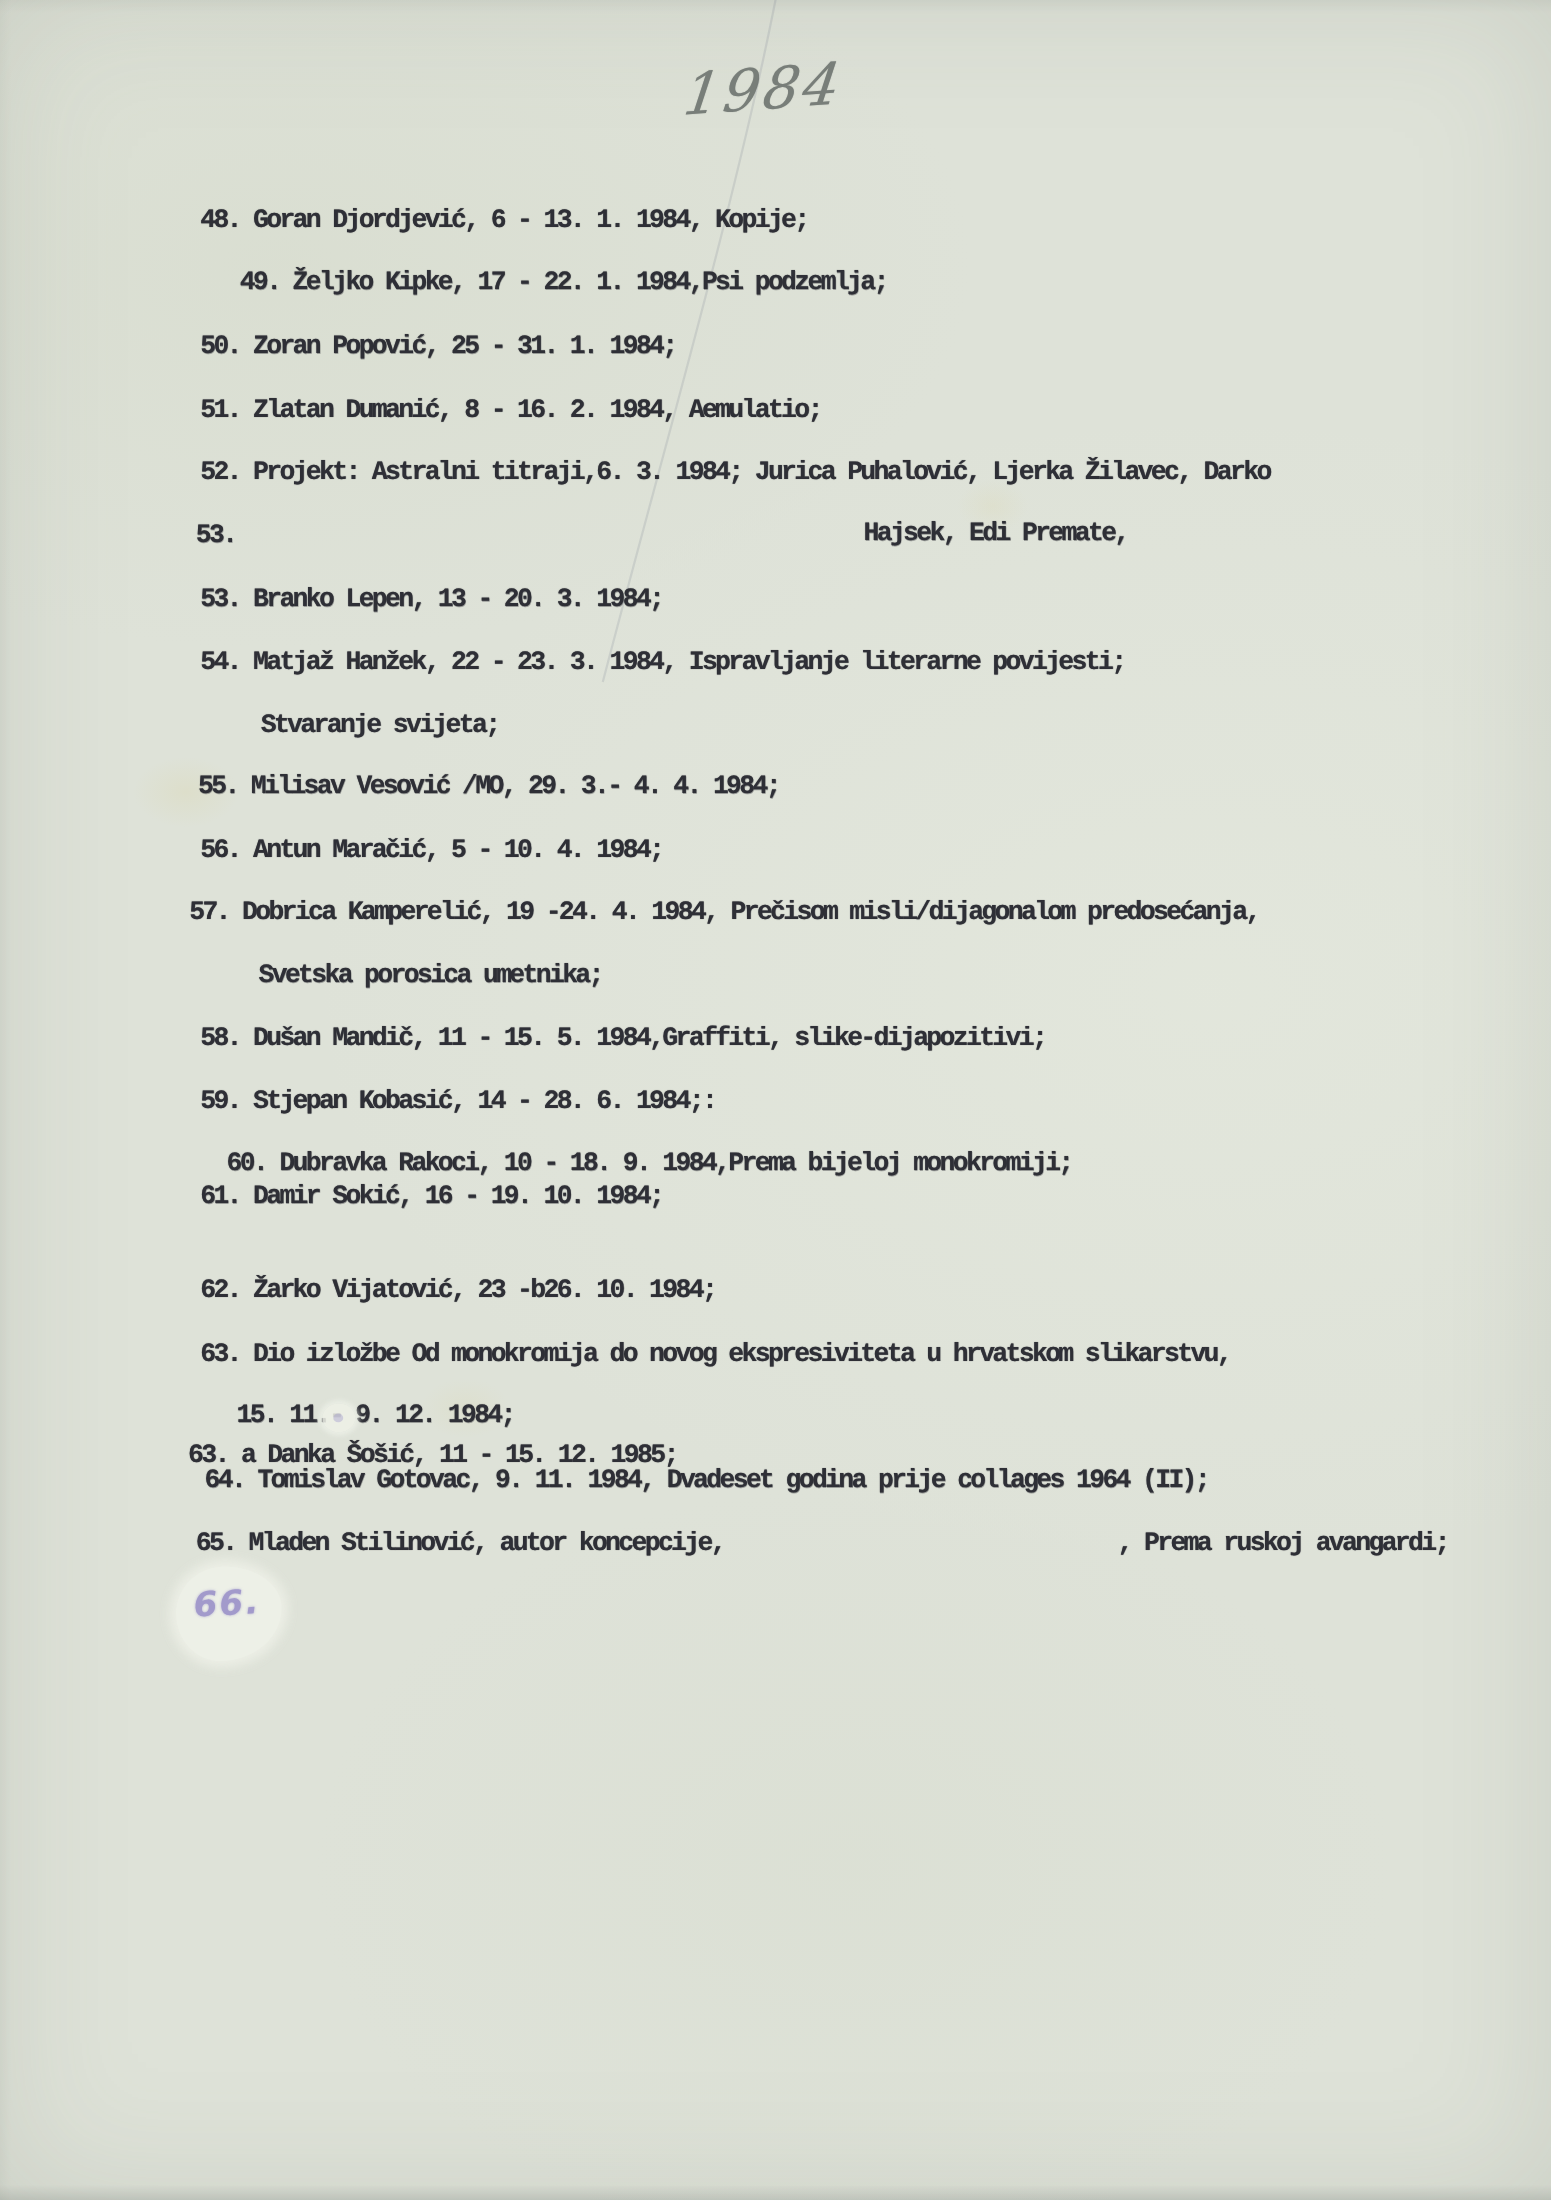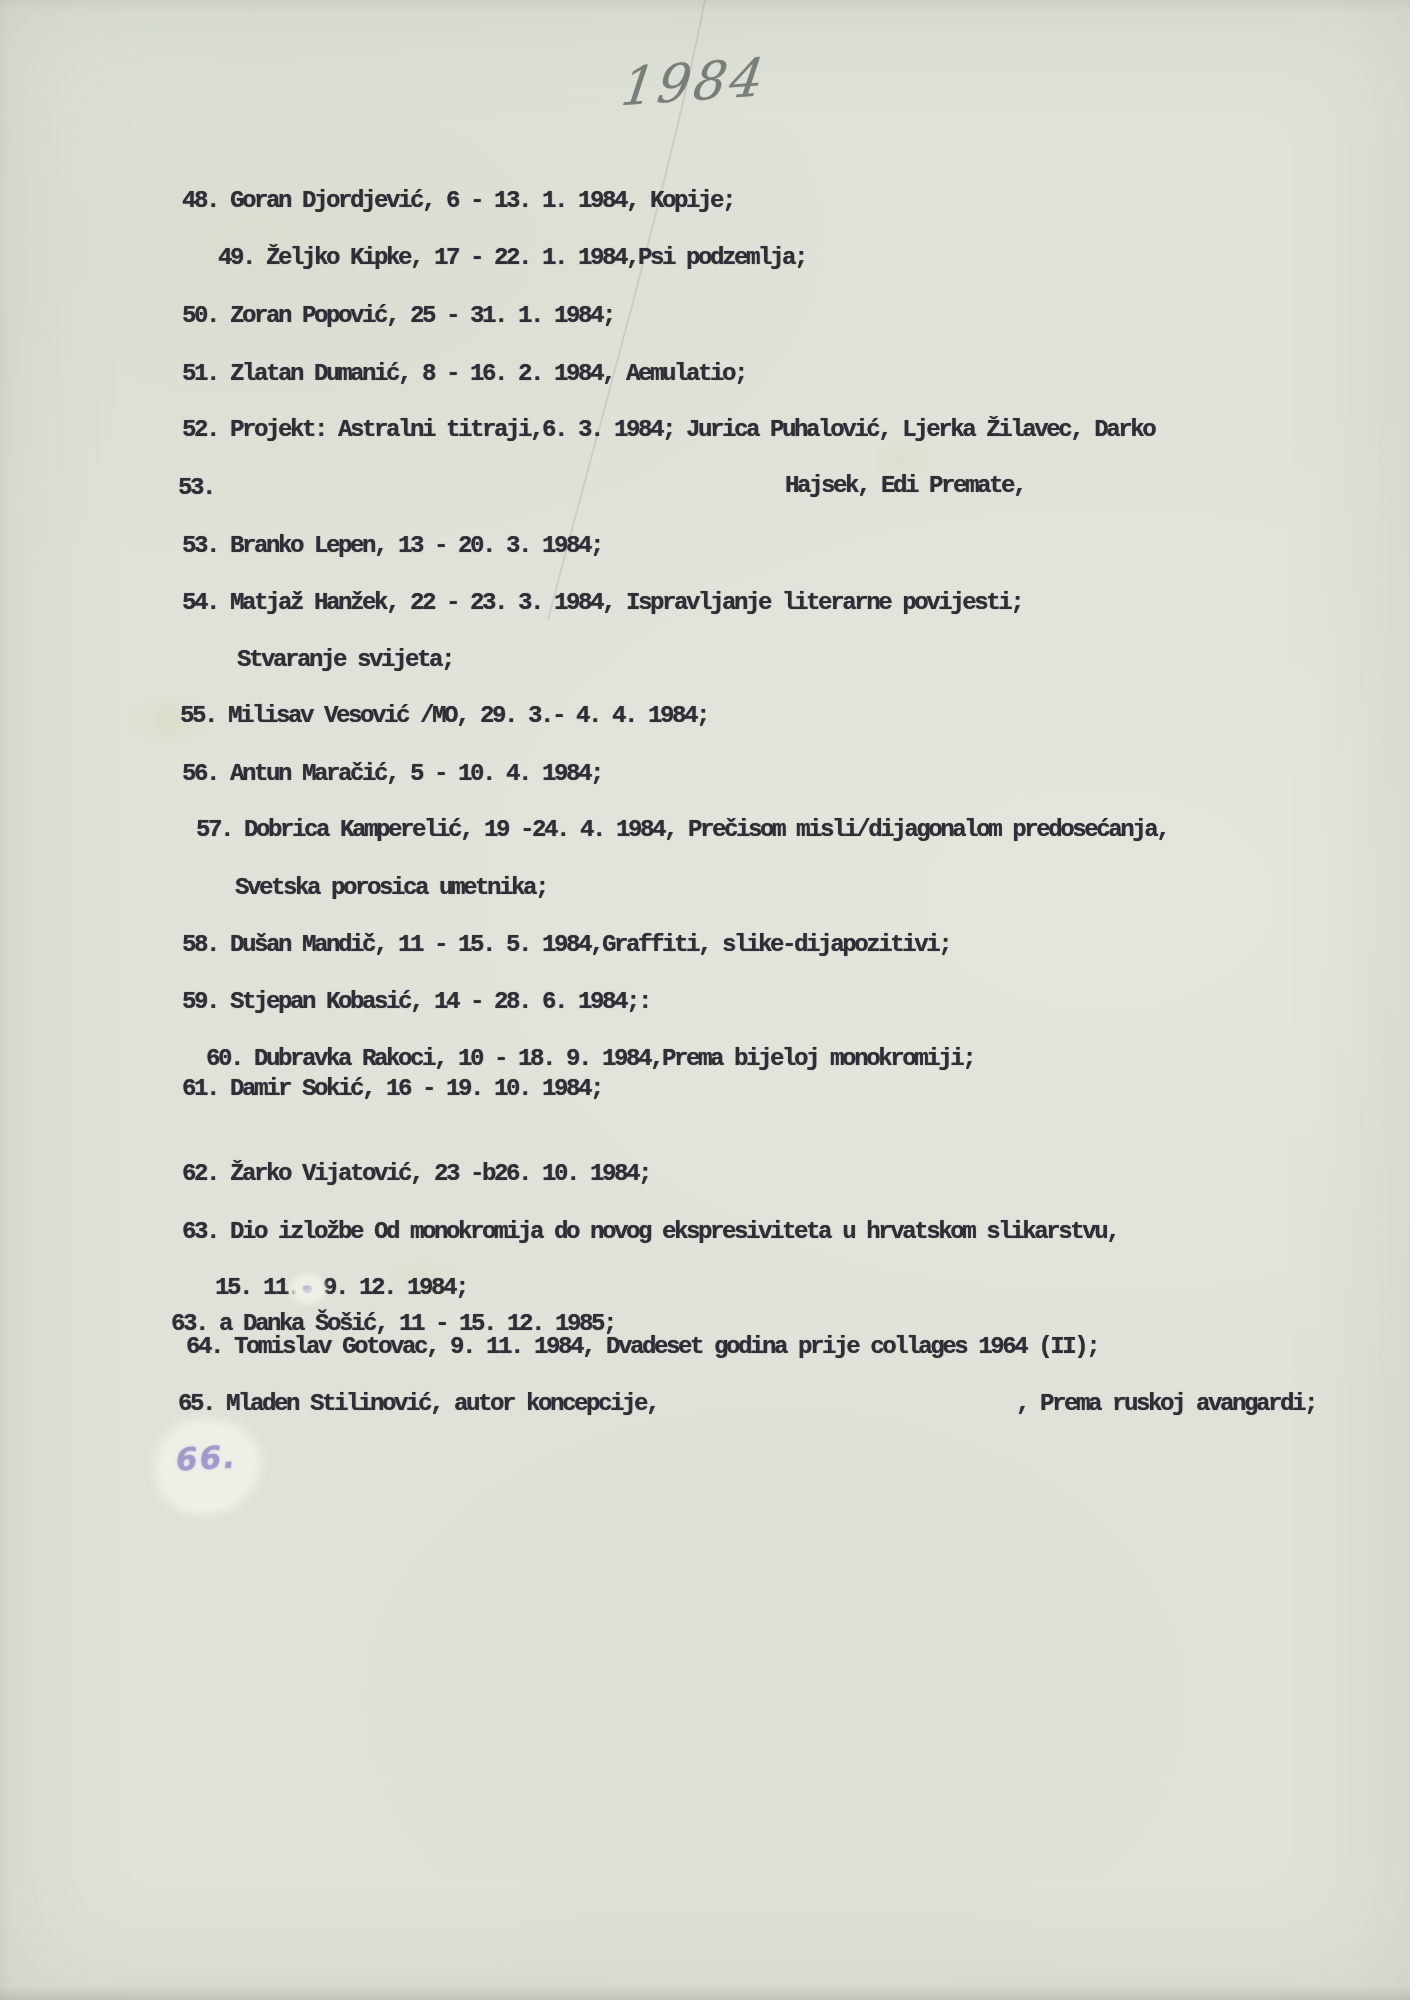--- a/index.html
+++ b/index.html
@@ -118,21 +118,21 @@
       <div class="typeline" style="left: 182px; top: 302px;">50. Zoran Popović, 25 - 31. 1. 1984;</div>
       <div class="typeline" style="left: 182px; top: 360px;">51. Zlatan Dumanić, 8 - 16. 2. 1984, Aemulatio;</div>
       <div class="typeline" style="left: 182px; top: 416px; text-align: center;">52. Projekt: Astralni titraji,6. 3. 1984; Jurica Puhalović, Ljerka Žilavec, Darko</div>
       <div class="typeline" style="left: 178px; top: 474px;">53.</div>
       <div class="typeline" style="left: 785px; top: 472px;">Hajsek, Edi Premate,</div>
       <div class="typeline" style="left: 182px; top: 532px;">53. Branko Lepen, 13 - 20. 3. 1984;</div>
       <div class="typeline" style="left: 182px; top: 589px;">54. Matjaž Hanžek, 22 - 23. 3. 1984, Ispravljanje literarne povijesti;</div>
       <div class="typeline" style="left: 237px; top: 646px;">Stvaranje svijeta;</div>
       <div class="typeline" style="left: 180px; top: 702px;">55. Milisav Vesović /MO, 29. 3.- 4. 4. 1984;</div>
       <div class="typeline" style="left: 182px; top: 760px;">56. Antun Maračić, 5 - 10. 4. 1984;</div>
-      <div class="typeline" style="left: 196px; top: 816px; text-align: right;">57. Dobrica Kamperelić, 19 -24. 4. 1984, Prečisom misli/dijagonalom predosećanja,</div>
+      <div class="typeline" style="left: 172px; top: 816px; text-align: right;">57. Dobrica Kamperelić, 19 -24. 4. 1984, Prečisom misli/dijagonalom predosećanja,</div>
       <div class="typeline" style="left: 235px; top: 874px;">Svetska porosica umetnika;</div>
       <div class="typeline" style="left: 182px; top: 931px;">58. Dušan Mandič, 11 - 15. 5. 1984,Graffiti, slike-dijapozitivi;</div>
       <div class="typeline" style="left: 182px; top: 988px;">59. Stjepan Kobasić, 14 - 28. 6. 1984;:</div>
       <div class="typeline" style="left: 182px; top: 1045px; margin-left: 24px;">60. Dubravka Rakoci, 10 - 18. 9. 1984,Prema bijeloj monokromiji;</div>
       <div class="typeline" style="left: 182px; top: 1075px;">61. Damir Sokić, 16 - 19. 10. 1984;</div>
       <div class="typeline" style="left: 182px; top: 1160px;">62. Žarko Vijatović, 23 -b26. 10. 1984;</div>
       <div class="typeline" style="left: 182px; top: 1218px;">63. Dio izložbe Od monokromija do novog ekspresiviteta u hrvatskom slikarstvu,</div>
       <div class="typeline" style="left: 215px; top: 1274px;">15. 11.- 9. 12. 1984;</div>
       <div class="typeline" style="left: 171px; top: 1310px;">63. a Danka Šošić, 11 - 15. 12. 1985;</div>
       <div class="typeline" style="left: 186px; top: 1333px;">64. Tomislav Gotovac, 9. 11. 1984, Dvadeset godina prije collages 1964 (II);</div>

